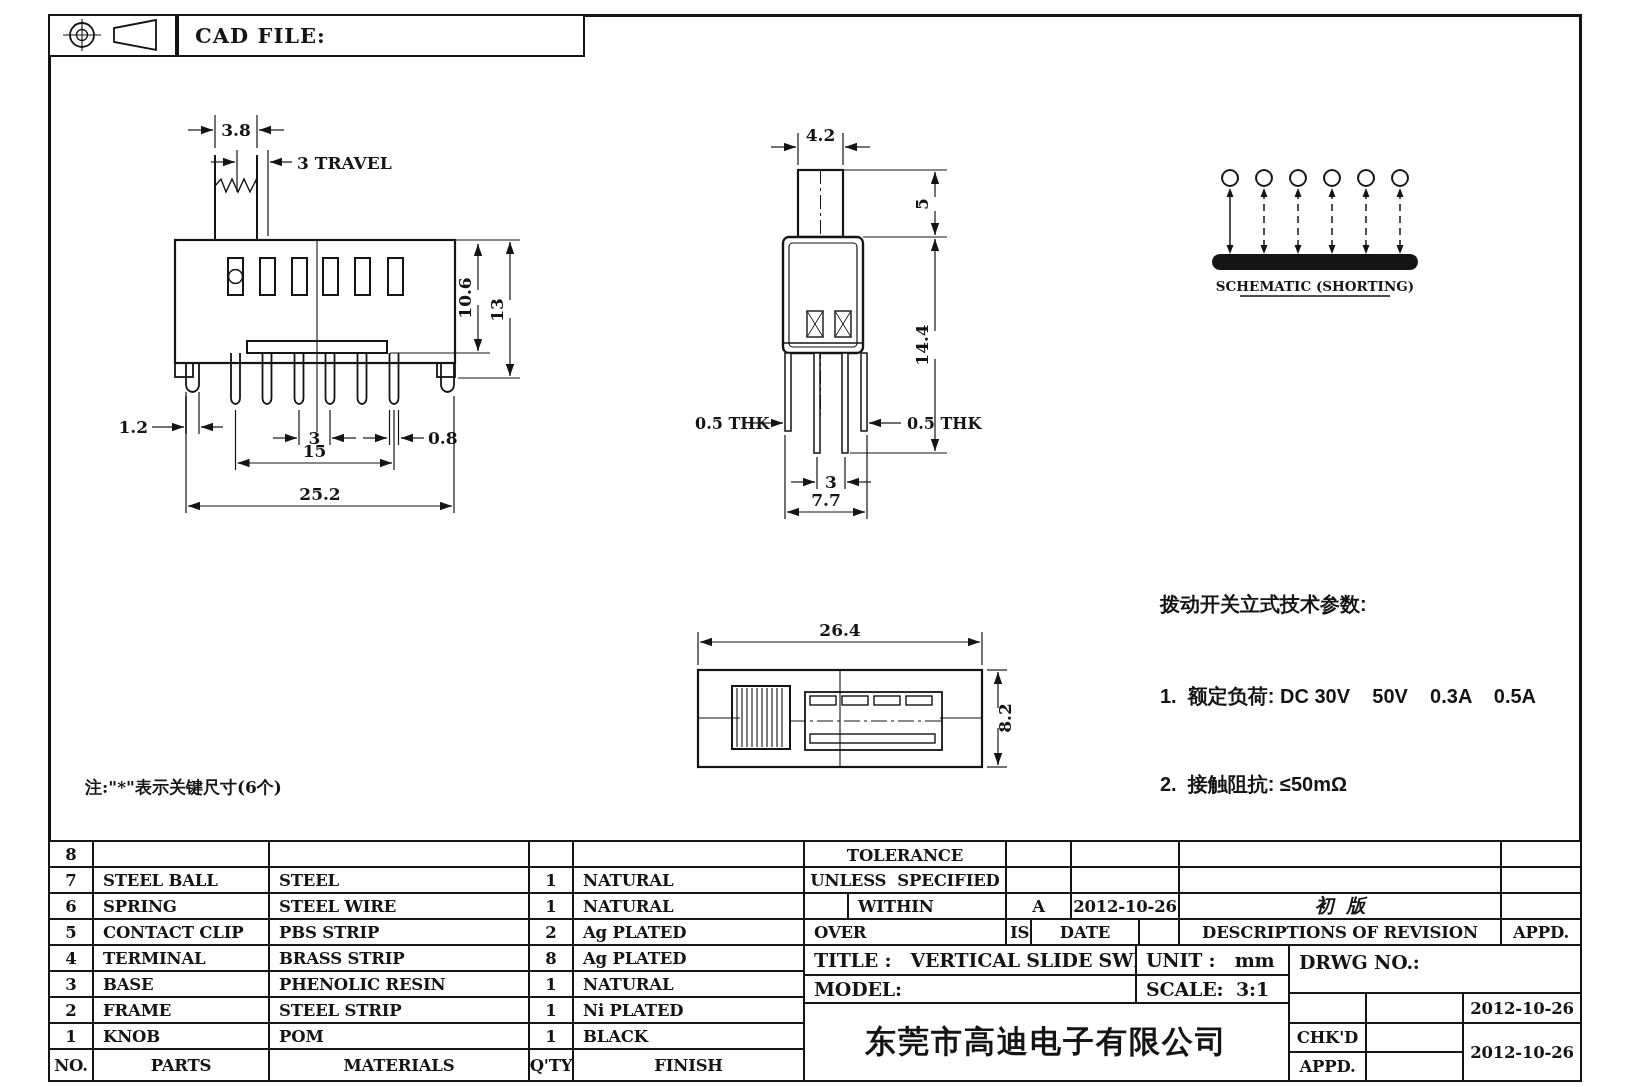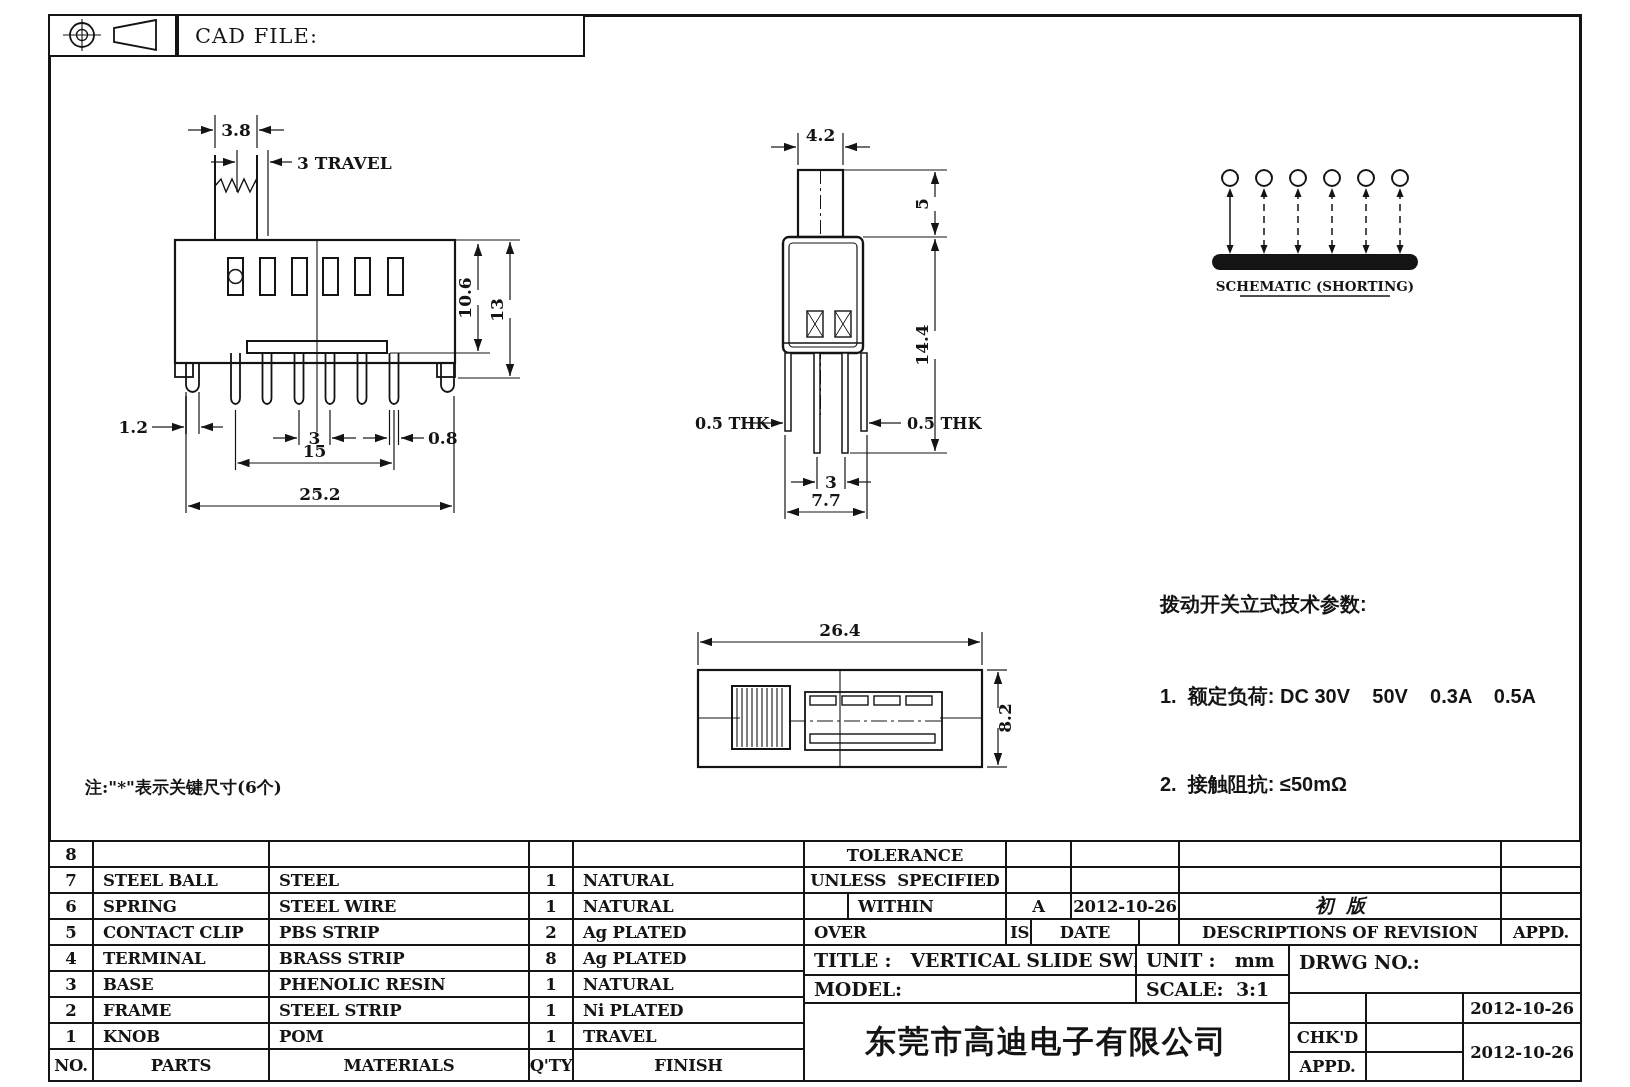--- a/index.html
+++ b/index.html
@@ -2,21 +2,21 @@
 <html><head>
 <meta charset="utf-8">
 <style>
   html,body{margin:0;padding:0;background:#fff;}
   .sheet{position:relative;width:1630px;height:1087px;background:#fff;color:#141414;
          font-family:"DejaVu Serif",serif;overflow:hidden;}
   .frame{position:absolute;left:48px;top:14px;width:1534px;height:1068px;
          border:3px solid #141414;box-sizing:border-box;}
   .box{position:absolute;border:2.5px solid #141414;box-sizing:border-box;background:#fff;}
   .cadfile{display:flex;align-items:center;padding-left:16px;
-           font-size:21px;font-weight:normal;letter-spacing:1px;}
+           font-size:21px;font-weight:bold;letter-spacing:1px;}
   svg{position:absolute;overflow:visible;}
   svg text{font-family:"DejaVu Serif",serif;font-weight:bold;fill:#141414;font-size:17px;}
   .specs{position:absolute;left:1160px;top:531px;font-family:"Liberation Sans",sans-serif;
          font-weight:bold;font-size:20px;line-height:29.5px;white-space:pre;}
   .specs .t{margin-bottom:3px;}
   .note{position:absolute;left:85px;top:776px;font-size:17px;font-weight:bold;
         font-family:"DejaVu Serif",serif;}
   .tbl{position:absolute;left:48px;top:840px;width:1534px;height:242px;}
   .cell{position:absolute;border:2px solid #141414;box-sizing:border-box;background:#fff;
         display:flex;align-items:center;font-weight:bold;font-size:16.5px;
@@ -345,21 +345,21 @@
     <div class="cell cc" style="left:0px;top:156px;width:46px;height:28px;">2</div>
     <div class="cell cl" style="left:44px;top:156px;width:178px;height:28px;">FRAME</div>
     <div class="cell cl" style="left:220px;top:156px;width:262px;height:28px;">STEEL STRIP</div>
     <div class="cell cc" style="left:480px;top:156px;width:46px;height:28px;">1</div>
     <div class="cell cl" style="left:524px;top:156px;width:233px;height:28px;">Ni PLATED</div>
 
     <div class="cell cc" style="left:0px;top:182px;width:46px;height:28px;">1</div>
     <div class="cell cl" style="left:44px;top:182px;width:178px;height:28px;">KNOB</div>
     <div class="cell cl" style="left:220px;top:182px;width:262px;height:28px;">POM</div>
     <div class="cell cc" style="left:480px;top:182px;width:46px;height:28px;">1</div>
-    <div class="cell cl" style="left:524px;top:182px;width:233px;height:28px;">TRAVEL</div>
+    <div class="cell cl" style="left:524px;top:182px;width:233px;height:28px;">BLACK</div>
 
     <div class="cell cc" style="left:0px;top:208px;width:46px;height:34px;">NO.</div>
     <div class="cell cc" style="left:44px;top:208px;width:178px;height:34px;">PARTS</div>
     <div class="cell cc" style="left:220px;top:208px;width:262px;height:34px;">MATERIALS</div>
     <div class="cell cc" style="left:480px;top:208px;width:46px;height:34px;">Q'TY</div>
     <div class="cell cc" style="left:524px;top:208px;width:233px;height:34px;">FINISH</div>
 
     <div class="cell cc" style="left:755px;top:0px;width:204px;height:28px;border-bottom:none;">TOLERANCE</div>
     <div class="cell cc" style="left:755px;top:26px;width:204px;height:28px;">UNLESS  SPECIFIED</div>
     <div class="cell" style="left:957px;top:0px;width:67px;height:28px;"></div>

